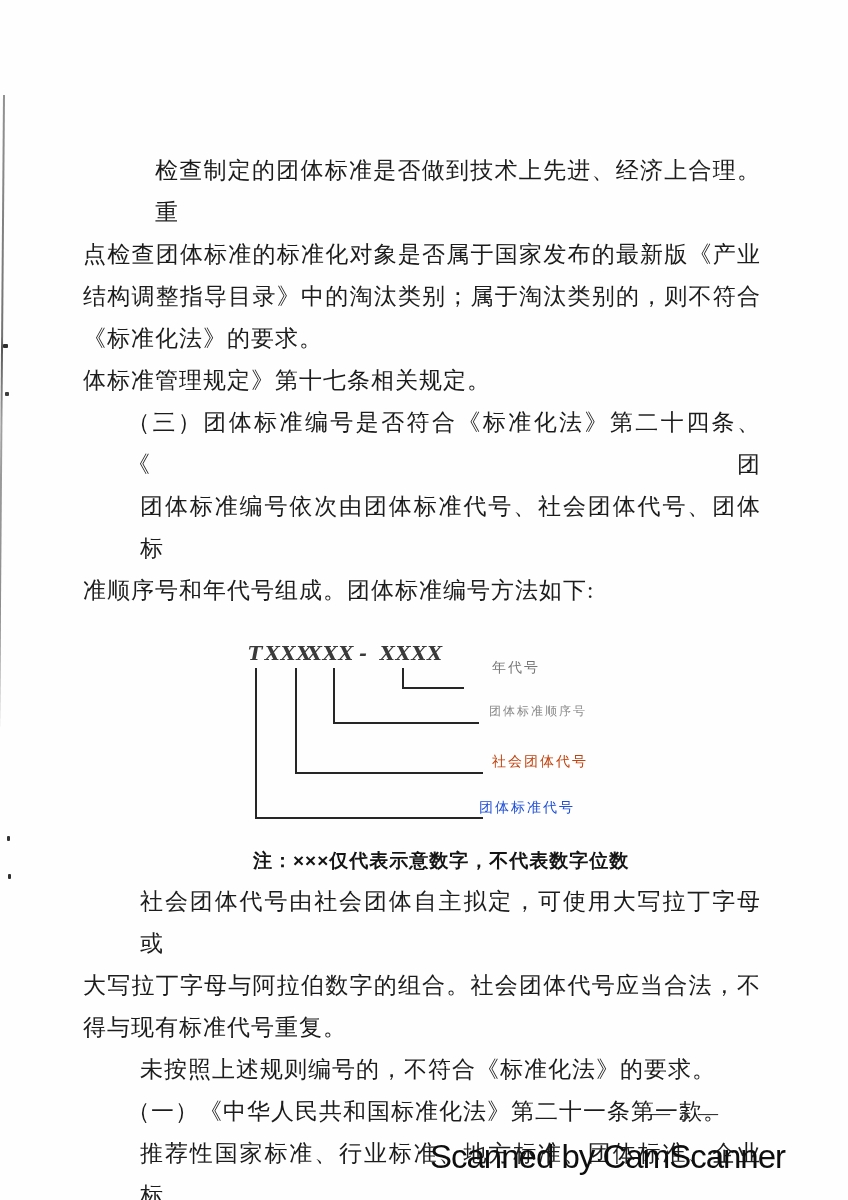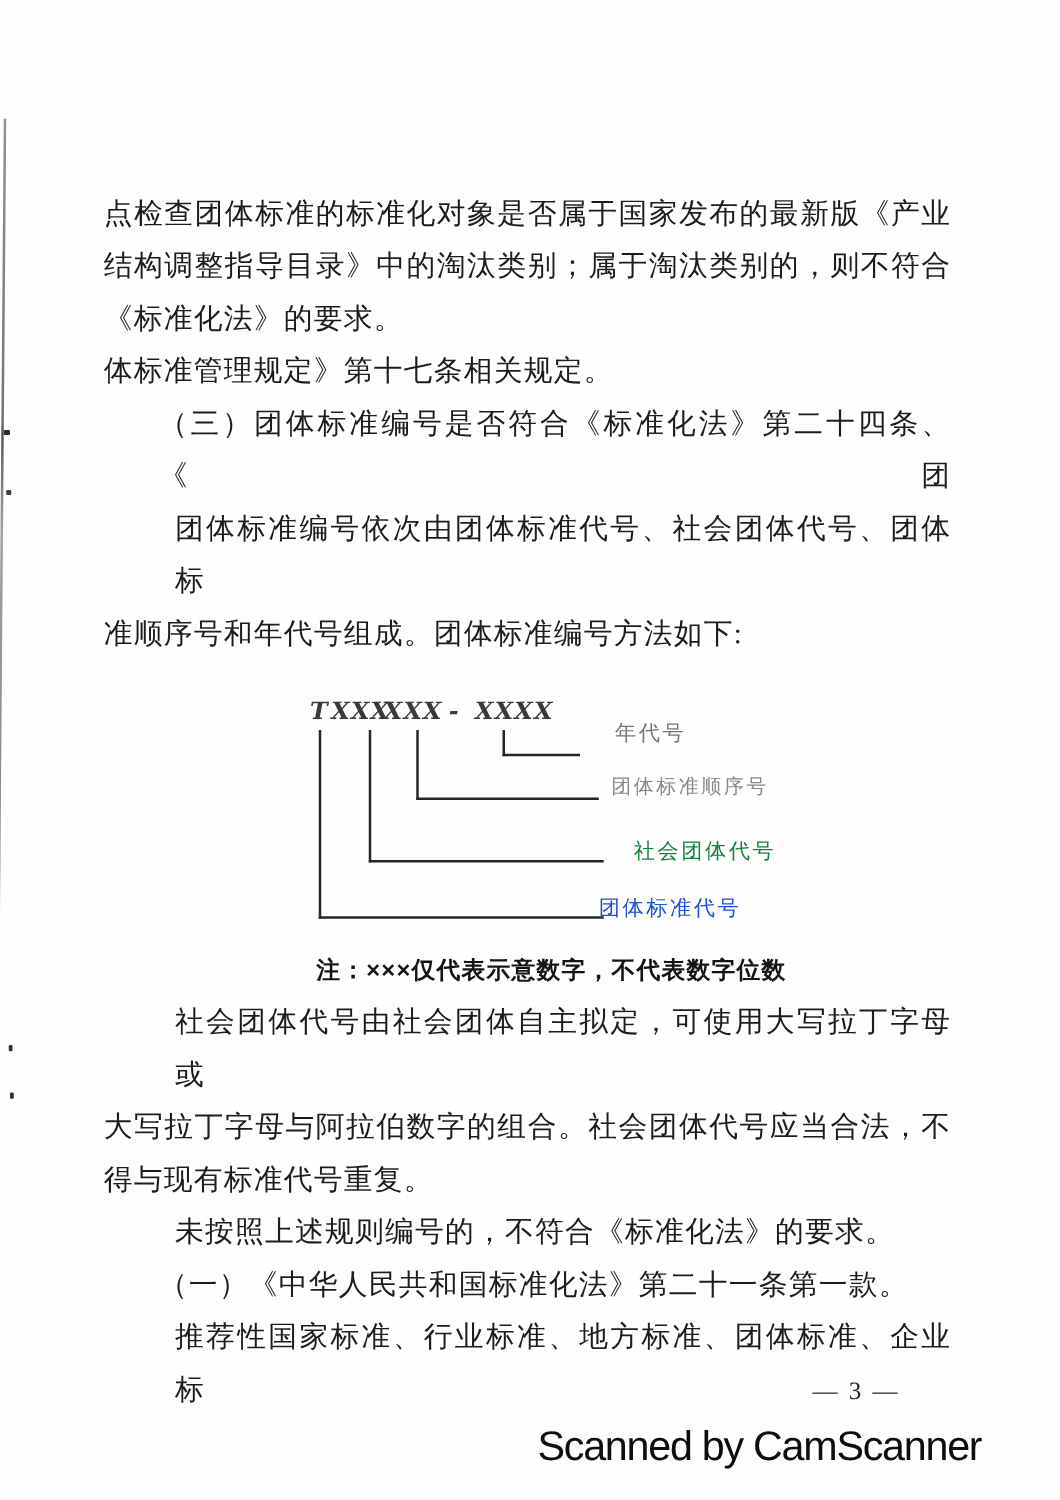--- a/index.html
+++ b/index.html
@@ -55,27 +55,27 @@
   
   .v-seq{left:250px;top:28px;height:56px;}
   .h-seq{left:250px;top:82px;width:146px;}
   
   .v-soc{left:212px;top:28px;height:106px;}
   .h-soc{left:212px;top:132px;width:188px;}
   
   .v-grp{left:172px;top:28px;height:151px;}
   .h-grp{left:172px;top:177px;width:228px;}
   .dlabel{
-    position:absolute;font-size:17px;letter-spacing:2px;
+    position:absolute;font-size:14px;letter-spacing:2px;
     font-family:"Liberation Serif","DejaVu Serif",serif;
     white-space:nowrap;
   }
   .lb-year{left:409px;top:19px;color:#5e5e5e;opacity:.85;}
-  .lb-seq{left:406px;top:63px;color:#6a6a6a;opacity:.8;font-size:16px;}
-  .lb-soc{left:424px;top:113px;color:#15803d;}
+  .lb-seq{left:406px;top:63px;color:#6a6a6a;opacity:.8;font-size:12px;}
+  .lb-soc{left:409px;top:113px;color:#c2410c;}
   .lb-grp{left:396px;top:159px;color:#1d4ed8;}
 
   .note{
     margin-top:4px;height:30px;line-height:30px;padding-left:170px;
     font-family:"Liberation Sans","DejaVu Sans",sans-serif;
     font-weight:bold;font-size:19px;letter-spacing:1px;color:#141414;
     white-space:nowrap;
   }
   .bottom-lines{margin-top:5px;}
 
@@ -116,20 +116,21 @@
 
 <div class="crease"></div>
 <div class="speck a"></div>
 <div class="speck b"></div>
 <div class="speck c"></div>
 <div class="speck d"></div>
 
 <div class="doc">
 
   <div id="lines-top">
+      <div class="line just ind-wide">检查制定的团体标准是否做到技术上先进、经济上合理。重</div>
       <div class="line just">点检查团体标准的标准化对象是否属于国家发布的最新版《产业</div>
       <div class="line just">结构调整指导目录》中的淘汰类别；属于淘汰类别的，则不符合</div>
       <div class="line">《标准化法》的要求。</div>
       <div class="line">体标准管理规定》第十七条相关规定。</div>
       <div class="line just ind-paren">（三）团体标准编号是否符合《标准化法》第二十四条、《团</div>
       <div class="line just ind-std">团体标准编号依次由团体标准代号、社会团体代号、团体标</div>
       <div class="line">准顺序号和年代号组成。团体标准编号方法如下:</div>
     </div>
 
   <div class="diagram">

